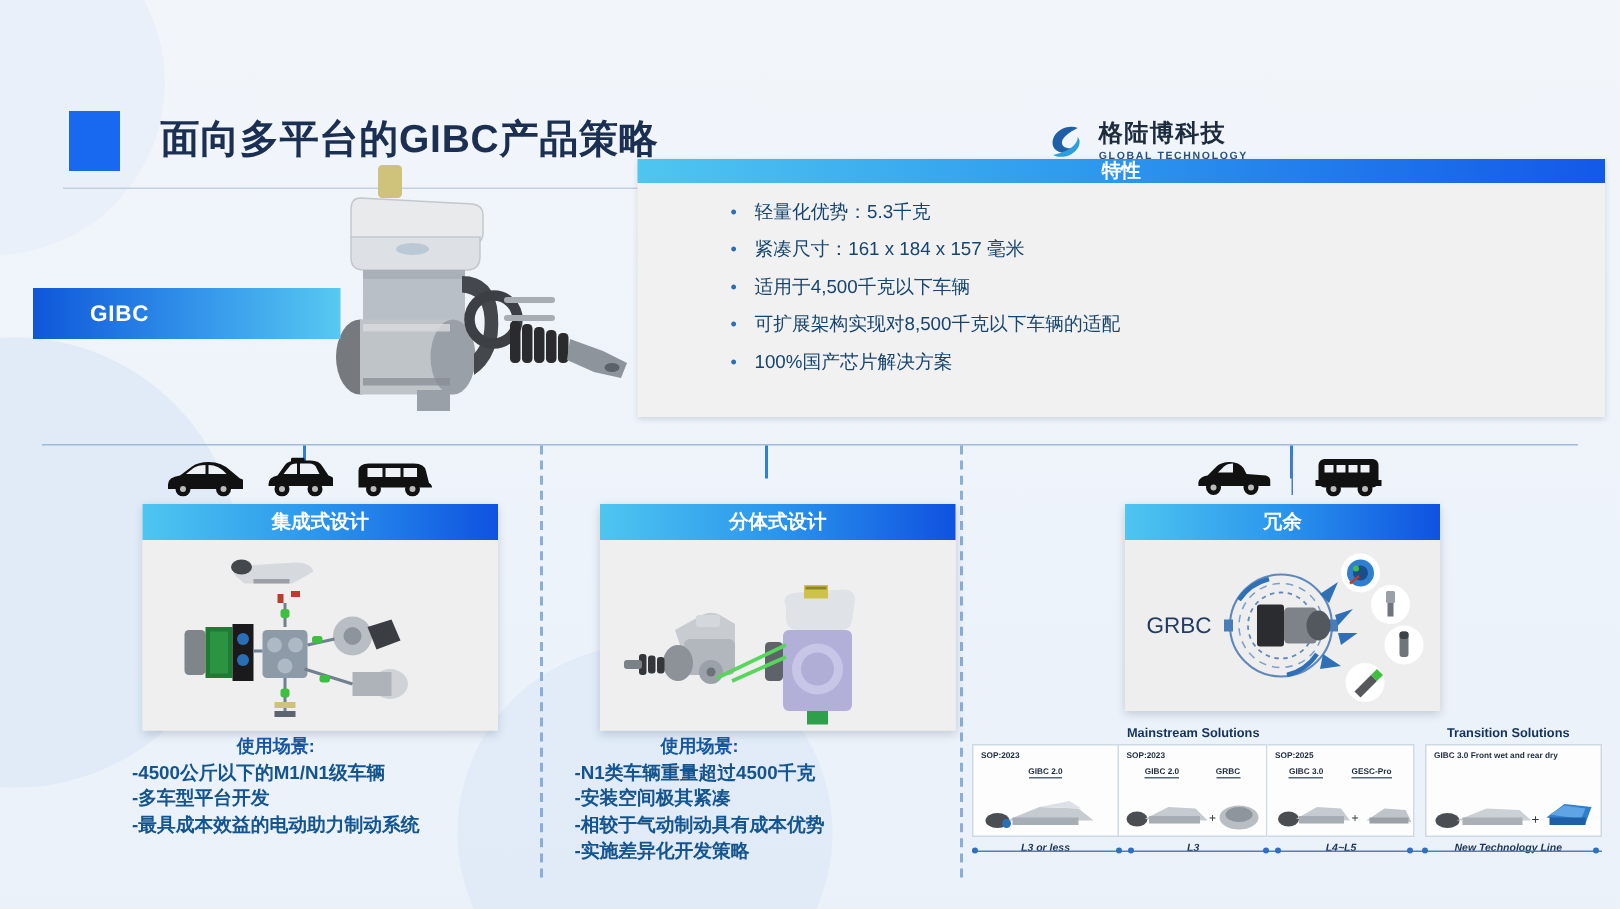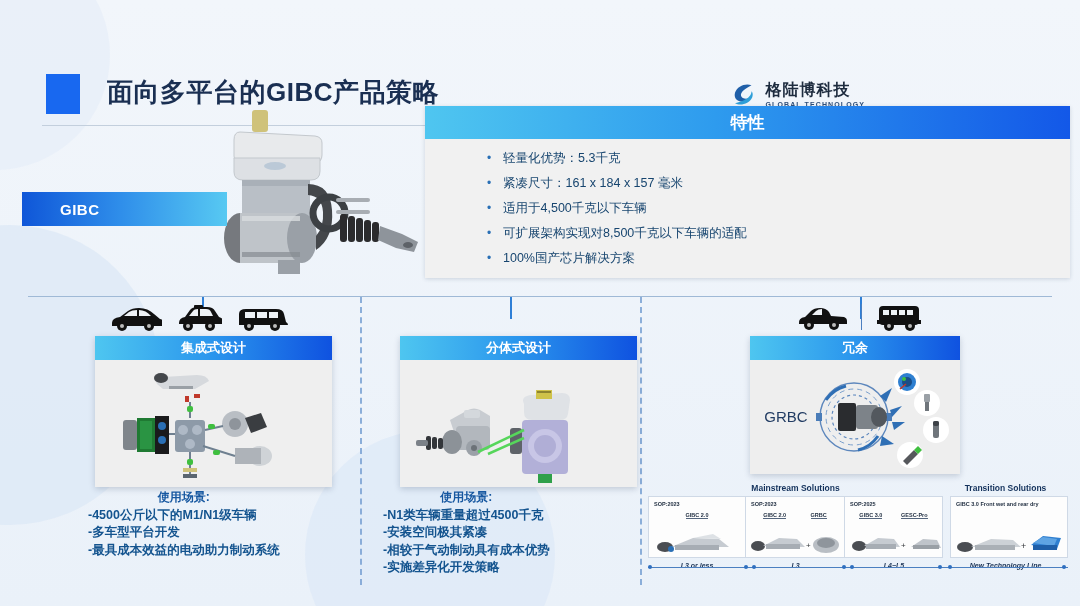--- a/index.html
+++ b/index.html
@@ -11,37 +11,37 @@
   }
   .slide{position:relative;width:1080px;height:606px;background:linear-gradient(180deg,#f2f6fb 0%,#eaf1f9 100%);}
 
   
   .blob{position:absolute;border-radius:50%;background:#dce8f6;opacity:.75;}
   .blob-a{width:300px;height:300px;left:-140px;top:225px;}
   .blob-b{width:250px;height:250px;left:305px;top:430px;background:#dfeaf7;opacity:.8;}
   .blob-c{width:230px;height:230px;left:-120px;top:-60px;background:#e4edf8;opacity:.6;}
 
   
-  .header{position:absolute;left:0;top:30px;width:864px;height:62px;padding-left:33px;}
+  .header{position:absolute;left:0;top:30px;width:864px;height:62px;}
   .hdr-mark{position:absolute;left:46px;top:44px;width:34px;height:40px;background:#1868f0;}
   .hdr-mark-shadow{position:absolute;left:56px;top:52px;width:34px;height:40px;background:#c9e0fb;z-index:-1;}
   .hdr-title{position:absolute;left:107px;top:45px;font-size:26px;font-weight:bold;color:#1a2f52;letter-spacing:.5px;white-space:nowrap;}
   .hdr-rule{position:absolute;left:42px;top:95px;width:1000px;height:1px;background:#c3cfdd;}
 
   .logo{position:absolute;right:32px;top:50px;display:flex;align-items:center;gap:7px;}
   .logo-mark{width:30px;height:30px;flex:0 0 auto;}
   .logo-txt{display:flex;flex-direction:column;line-height:1;}
   .logo-cn{font-size:16px;font-weight:bold;color:#1d2b3e;letter-spacing:1px;}
   .logo-en{font-size:7px;font-weight:bold;color:#2f4f7a;letter-spacing:1.1px;margin-top:3px;}
 
   
   .feat{position:absolute;left:425px;top:106px;width:645px;height:172px;background:#f1f1f1;
         box-shadow:0 1px 4px rgba(40,60,90,.18);}
-  .feat-head{height:33px;background:linear-gradient(90deg,#4fc6f0 0%,#2e9bee 45%,#1358e8 100%);
-             color:#fff;font-size:17px;font-weight:bold;display:flex;align-items:center;justify-content:center;}
+  .feat-head{height:16px;background:linear-gradient(90deg,#4fc6f0 0%,#2e9bee 45%,#1358e8 100%);
+             color:#fff;font-size:13px;font-weight:bold;display:flex;align-items:center;justify-content:center;}
   .feat-body{padding:12px 0 0 62px;}
   .feat-li{display:flex;align-items:flex-start;margin-bottom:10px;font-size:12.5px;color:#17456f;}
   .feat-dot{width:16px;flex:0 0 16px;color:#2a6fb5;font-size:12px;line-height:15px;}
   .feat-tx{line-height:15px;}
 
   
   .gibc{position:absolute;left:22px;top:192px;width:205px;height:34px;
         background:linear-gradient(90deg,#0f56d8 0%,#2f8eea 48%,#57c9f2 100%);
         display:flex;align-items:center;}
   .gibc span{color:#fff;font-size:15px;font-weight:bold;margin-left:38px;letter-spacing:.5px;}

